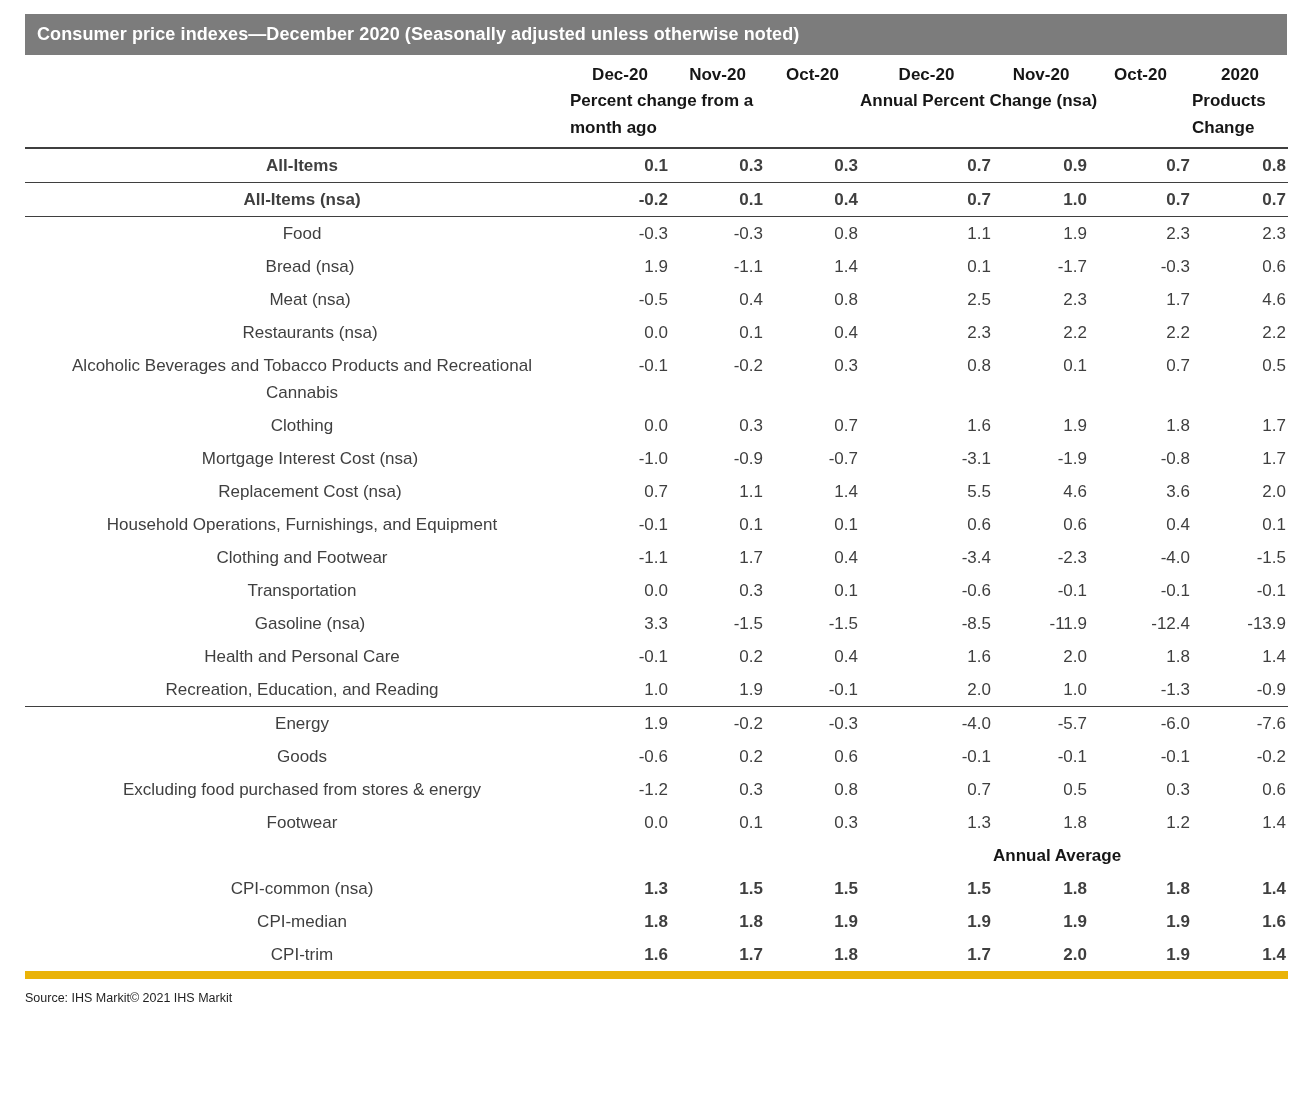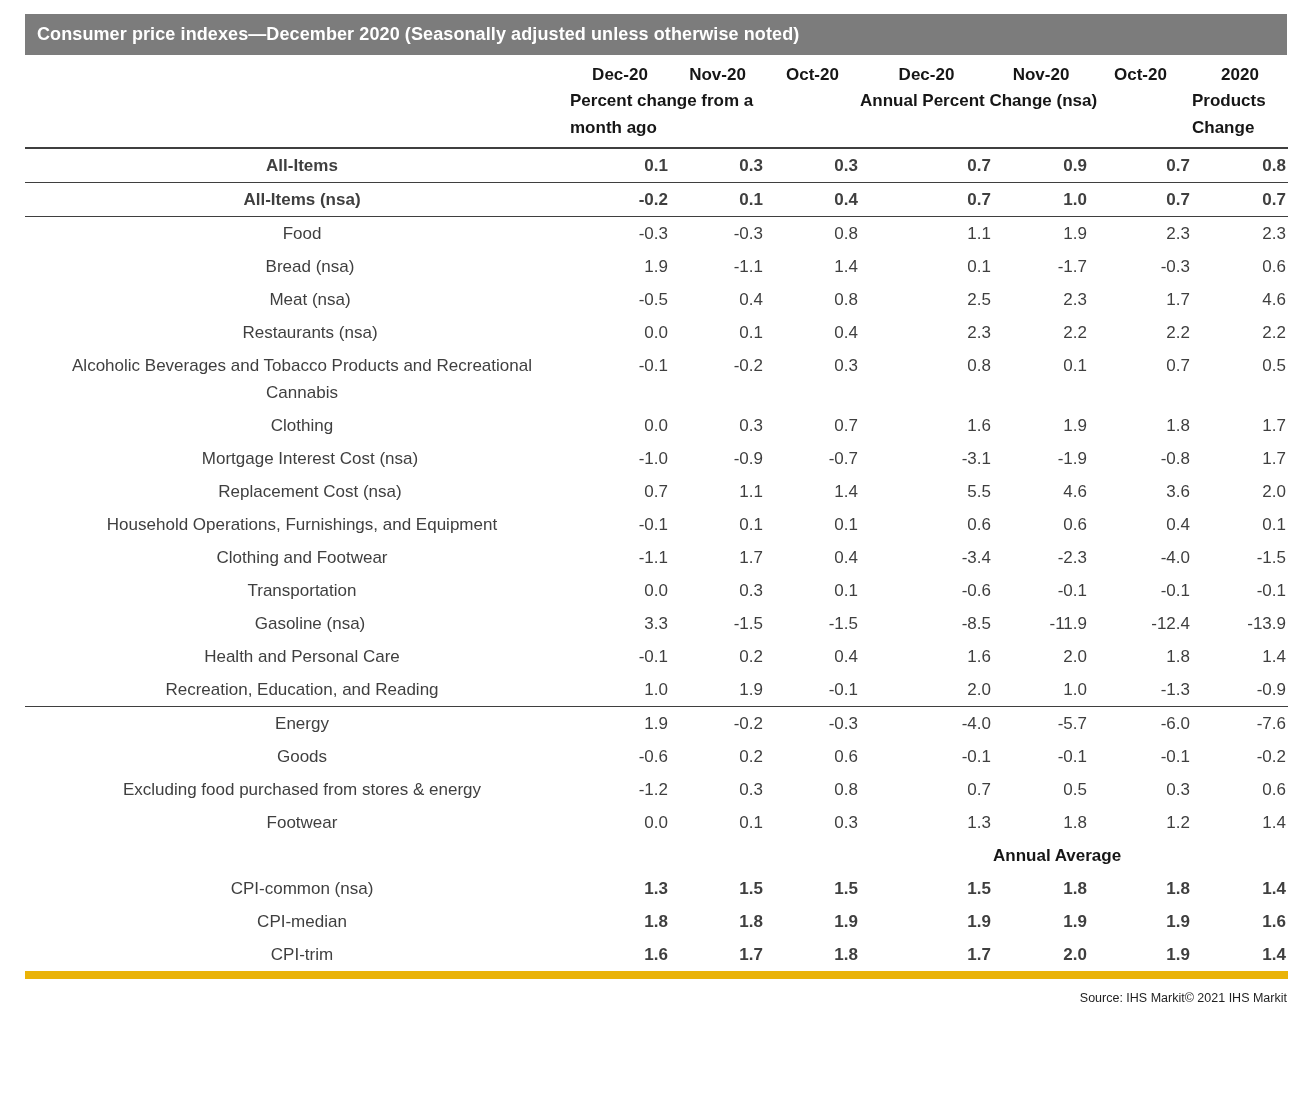--- a/index.html
+++ b/index.html
@@ -52,21 +52,21 @@
   td.num { text-align: right; color: #3f3f3f; padding-right: 2px; }
   td.center { text-align: left; color: #161616; }
   .bold { font-weight: bold; color: #161616; }
   .indent-1 { padding-left: 21px; }
   .indent-2 { padding-left: 37px; }
   tr.rule-below td { border-bottom: 1px solid #3f3f3f; }
 
   .footer {
     margin: 12px 13px 0 25px;
     display: flex;
-    justify-content: flex-end;
+    justify-content: flex-start;
     font-size: 12.5px;
     color: #1f1f1f;
   }
 </style>
 </head>
 <body>
 
 <div class="page">
 
   <header class="title-bar">

